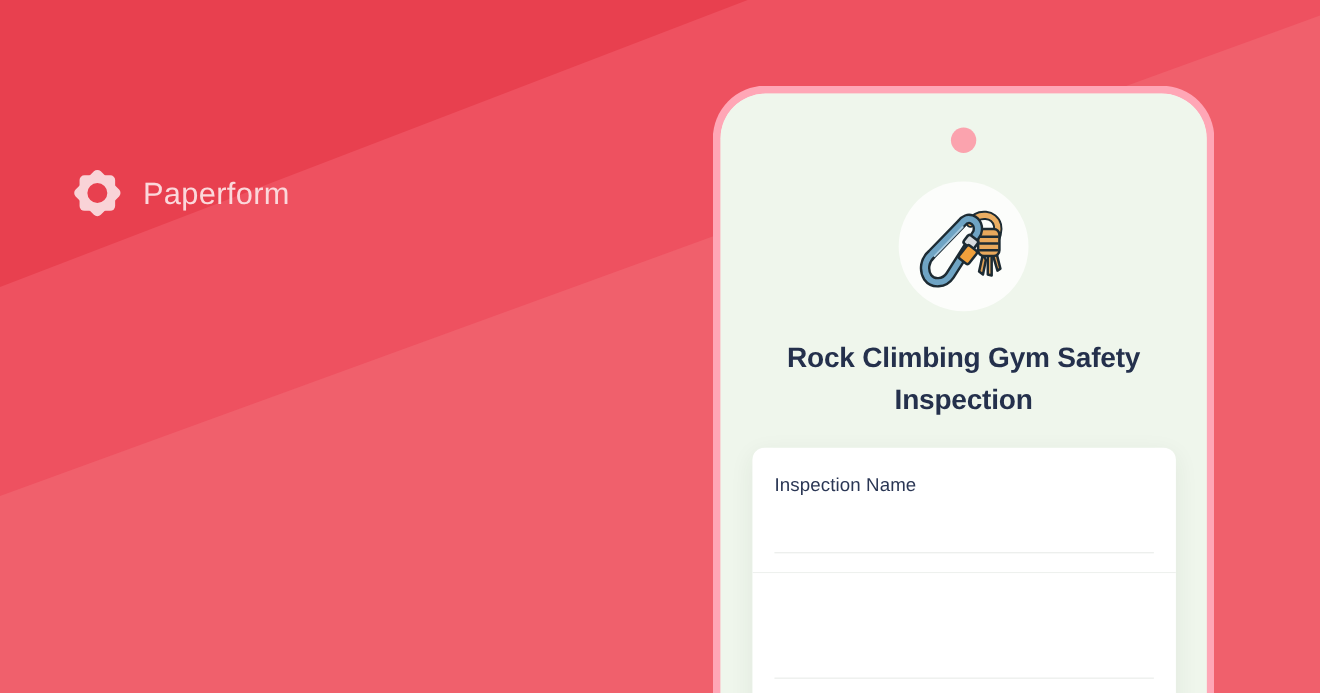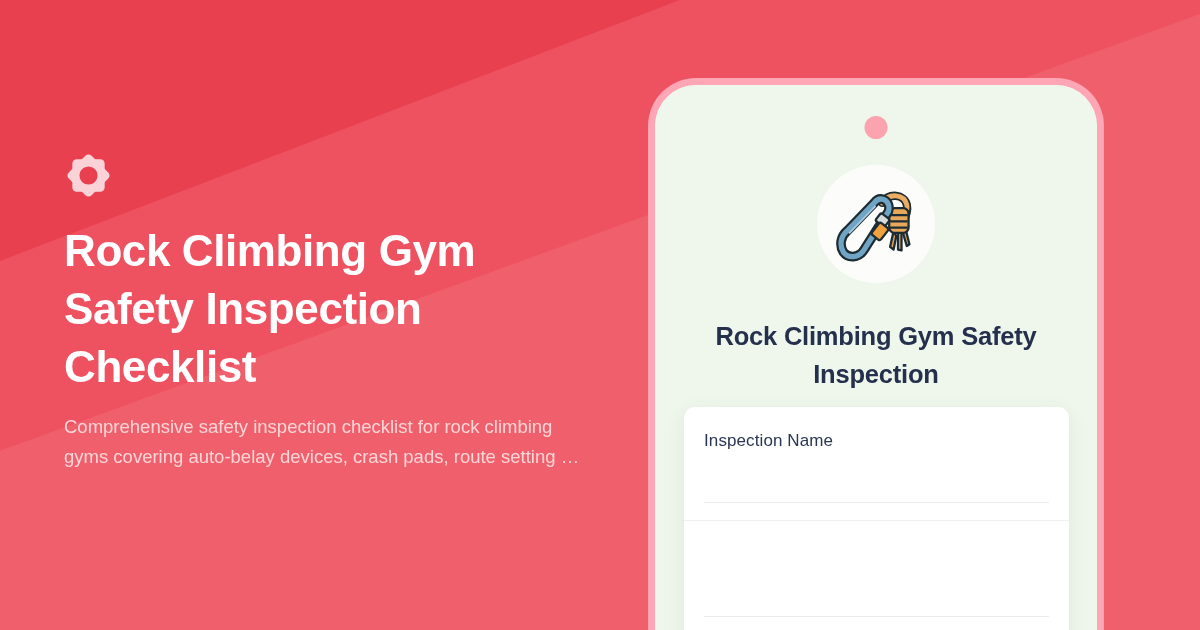--- a/index.html
+++ b/index.html
@@ -113,21 +113,21 @@
     transform:translateX(-50%);
     width:118px; height:118px;
     border-radius:50%;
     background:#FCFDFB;
     display:flex; align-items:center; justify-content:center;
   }
   .form-logo svg { width:88px; height:88px; display:block; }
 
   .form-title {
     position:absolute;
-    left:30px; right:30px; top:232px;
+    left:30px; right:30px; top:222px;
     text-align:center;
     font-size:25.5px;
     line-height:38px;
     font-weight:700;
     color:#24304C;
     letter-spacing:-0.2px;
   }
 
   .form-card {
     position:absolute;
@@ -178,25 +178,24 @@
             <circle cx="50" cy="50" r="21" fill="#000"></circle>
           </mask>
         </defs>
         <g mask="url(#pf-mask)" fill="#F9D3D7">
           <rect x="17" y="17" width="66" height="66" rx="9"></rect>
           <rect x="17" y="17" width="66" height="66" rx="9" transform="rotate(45 50 50)"></rect>
         </g>
         <circle cx="50" cy="50" r="21" fill="none" stroke="#F9D3D7" stroke-width="5"></circle>
       </svg>
     </span>
+    <span class="brand-word">Paperform</span>
   </div>
 
-  <h1 class="headline">Rock Climbing Gym Safety Inspection Checklist</h1>
-
-  <p class="subhead">Comprehensive safety inspection checklist for rock climbing gyms covering auto-belay devices, crash pads, route setting …</p>
+
 
 </div>
 
 <div class="phone">
   <div class="phone-screen">
 
     <div class="camera-dot"></div>
 
     <div class="form-logo">
       <span>

